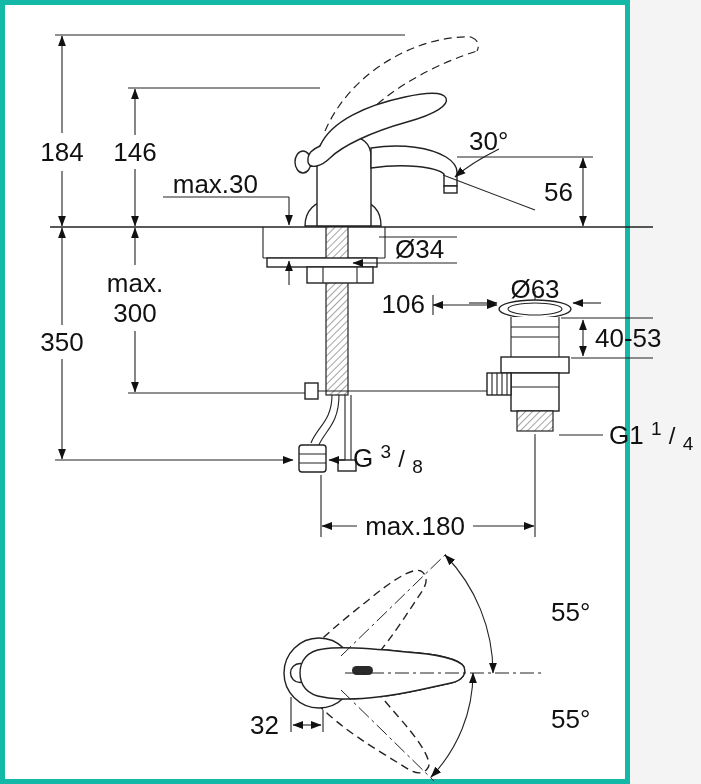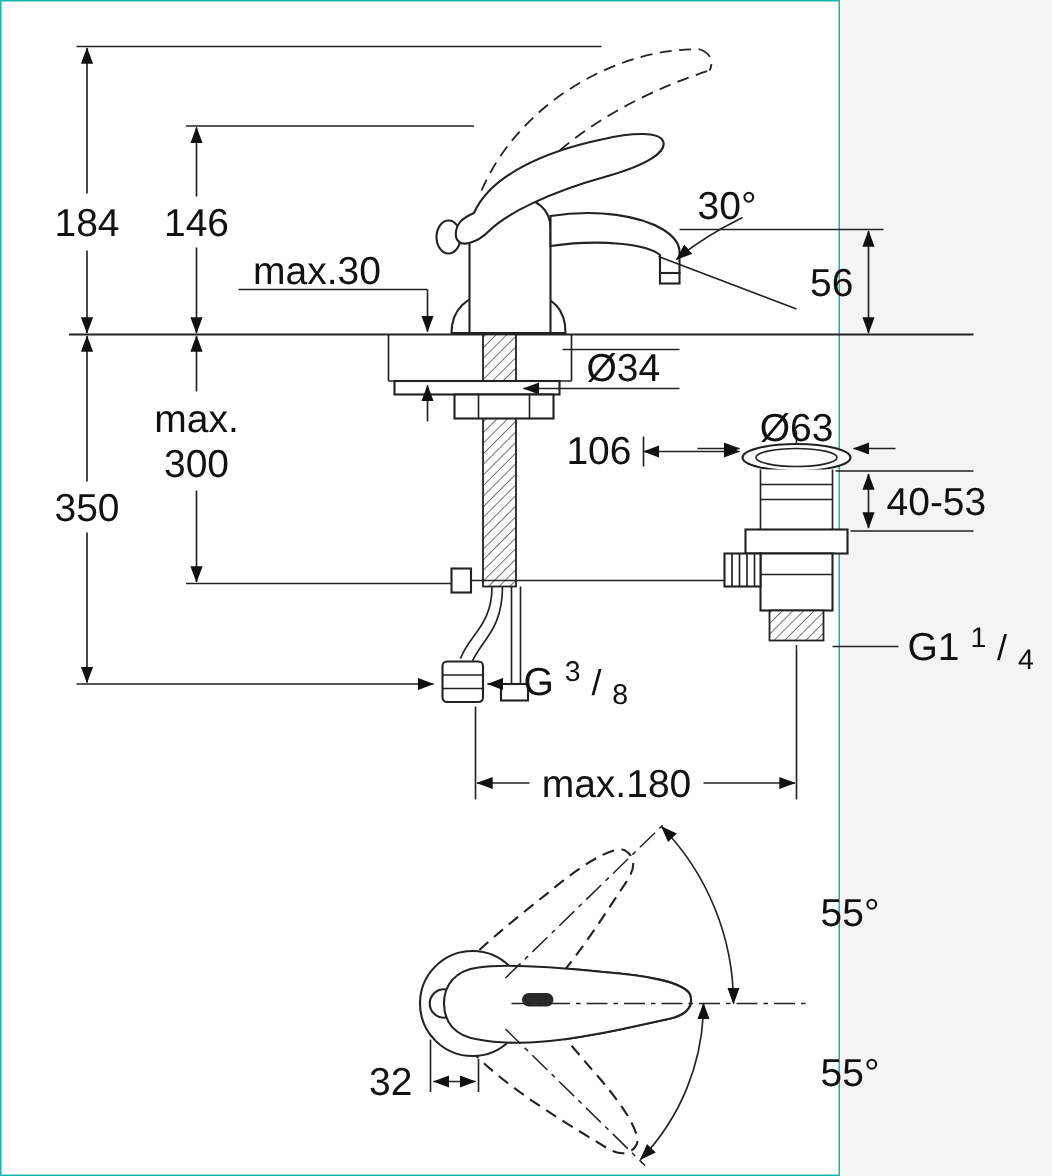--- a/index.html
+++ b/index.html
@@ -1,16 +1,16 @@
 <!DOCTYPE html>
 <html><head>
 <meta charset="utf-8">
 <style>
   html,body{margin:0;padding:0;background:#f4f4f4;}
-  .page{width:560px;height:784px;background:#fff;border:1px solid #14b8a6;box-sizing:border-box;
+  .page{width:630px;height:784px;background:#fff;border:5px solid #14b8a6;box-sizing:border-box;
         font-family:"Liberation Sans","DejaVu Sans",sans-serif;}
   svg{display:block;}
   svg text{font-family:"Liberation Sans","DejaVu Sans",sans-serif;font-size:26px;fill:#111;}
   .thin{stroke:#222;stroke-width:1.1;fill:none;}
   .med{stroke:#222;stroke-width:1.4;fill:none;}
   .shape{stroke:#222;stroke-width:1.4;fill:#fff;}
   .dim{stroke:#222;stroke-width:1.1;fill:none;}
   .dashed{stroke:#222;stroke-width:1.2;fill:none !important;stroke-dasharray:8 5;}
   .dashdot{stroke:#222;stroke-width:1;fill:none;stroke-dasharray:14 4 3 4;}
   .sup{font-size:19px;}

